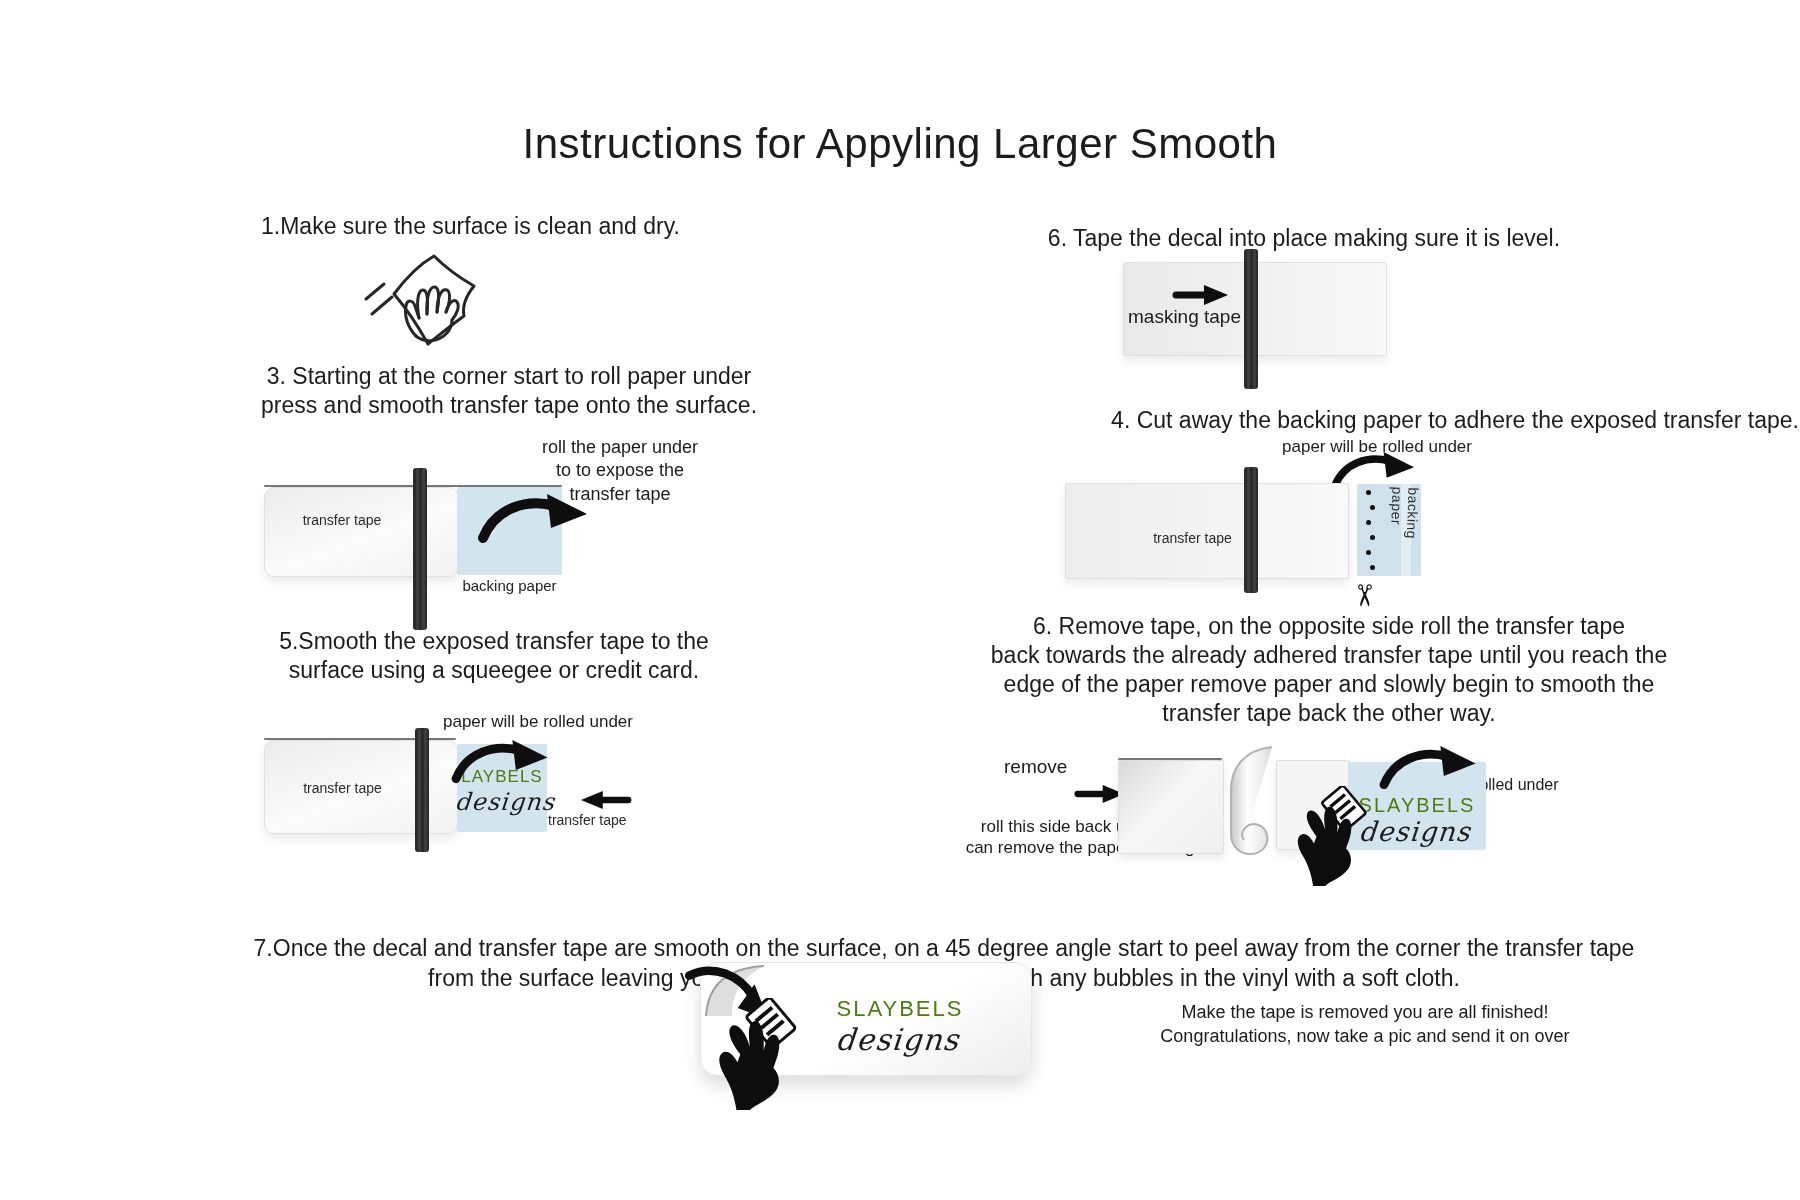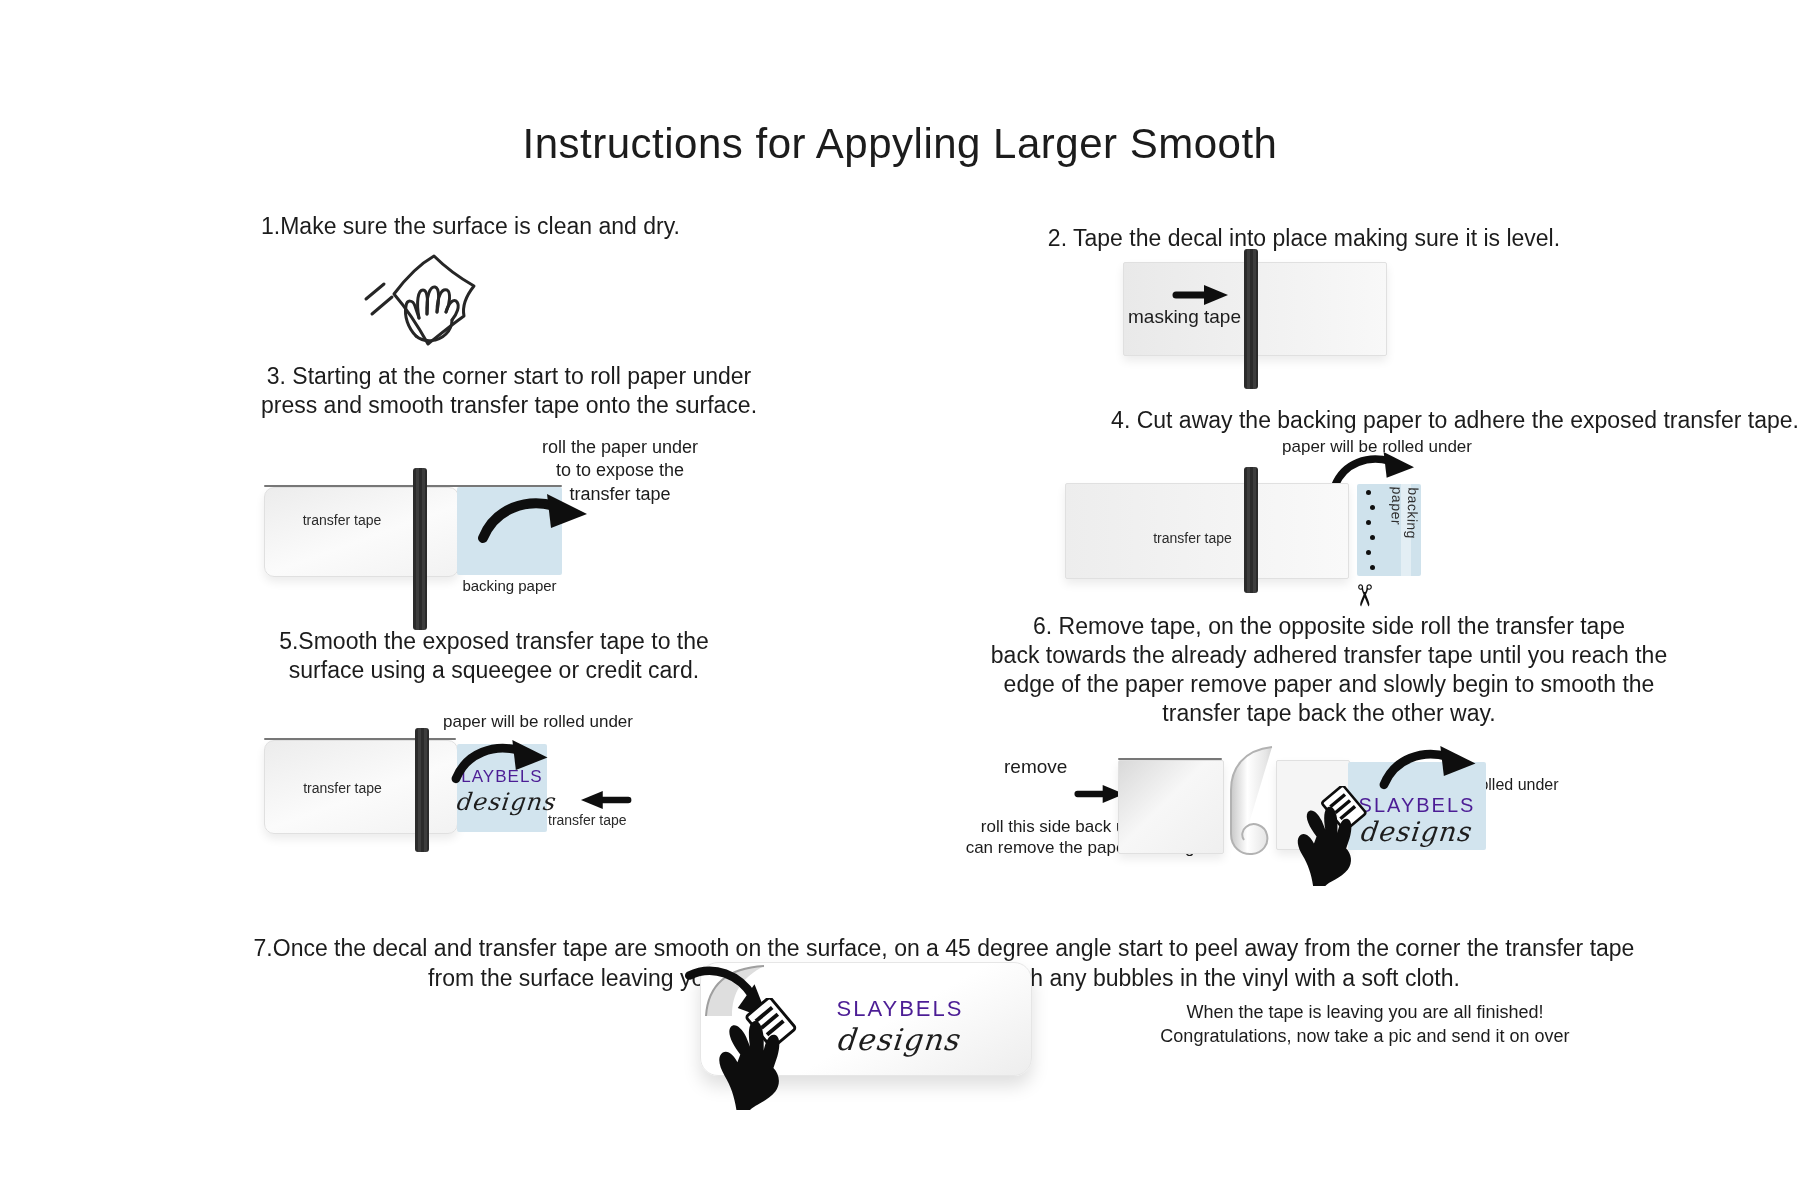--- a/index.html
+++ b/index.html
@@ -25,21 +25,21 @@
     box-shadow:0 5px 10px rgba(0,0,0,.08);
   }
   .sheet.square{border-radius:2px;}
   .blue-rect{background:#d2e4ee;border-radius:2px;}
   .tape-bar{
     background:repeating-linear-gradient(90deg,#2b2b2b 0 3px,#3d3d3d 3px 6px);
     border-radius:3px;
   }
   .edge-line{height:2px;background:#5f5f5f;opacity:.85;border-radius:2px;}
 
-  .logo-caps{letter-spacing:2px;color:#4c1d95;}
+  .logo-caps{letter-spacing:2px;color:#4d7c0f;}
   .logo-script{
     font-family:"DejaVu Serif",serif;font-style:italic;color:#1d1d1d;
     transform:skewX(-8deg);letter-spacing:1px;
   }
 
   .dots{display:flex;flex-direction:column;justify-content:space-between;}
   .dots i{width:5px;height:5px;border-radius:50%;background:#101010;display:block;}
   .dots i:nth-child(even){margin-left:4px;}
 
   .scissors{font-size:30px;display:inline-block;transform:rotate(90deg);color:#101010;
@@ -65,21 +65,21 @@
         <path d="M63,74 C60,58 62,46 67,46 C72,46 72,58 71,70"></path>
         <path d="M71,70 C70,52 74,42 79,43 C84,44 83,58 81,68"></path>
         <path d="M81,68 C81,52 86,44 91,46 C95,48 94,60 90,68"></path>
         <path d="M90,68 C93,58 98,54 101,58 C104,62 101,70 96,76"></path>
         <path d="M60,92 C68,99 82,98 90,90 C94,86 96,80 96,76"></path>
       </g>
     </svg>
   </div>
 
   <div>
-    <div class="abs step-heading center nowrap" style="left:950px;top:224px;width:620px;">2. Tape the decal into place making sure it is level.</div>
+    <div class="abs step-heading center nowrap" style="left:950px;top:224px;width:620px;">6. Tape the decal into place making sure it is level.</div>
 
     <div class="abs sheet square" style="left:1123px;top:262px;width:262px;height:92px;background:linear-gradient(to right,#e9e9e9,#f8f8f8);"></div>
     <div class="abs tape-bar" style="left:1244px;top:249px;width:14px;height:140px;"></div>
     <svg class="abs" style="left:1172px;top:284px;" width="58" height="22" viewBox="0 0 58 22">
       <path d="M4,11 H36" stroke="#0e0e0e" stroke-width="7" stroke-linecap="round" fill="none"></path>
       <polygon points="32,1 56,11 32,21" fill="#0e0e0e"></polygon>
     </svg>
     <div class="abs nowrap" style="left:1128px;top:306px;font-size:19px;">masking tape</div>
   </div>
 
@@ -247,17 +247,17 @@
         <rect x="54" y="4" width="32" height="42" rx="3" fill="#ffffff" stroke="#0d0d0d" stroke-width="3"></rect>
         <line x1="59" y1="14" x2="81" y2="14" stroke="#0d0d0d" stroke-width="4"></line>
         <line x1="59" y1="23" x2="81" y2="23" stroke="#0d0d0d" stroke-width="4"></line>
         <line x1="59" y1="32" x2="81" y2="32" stroke="#0d0d0d" stroke-width="4"></line>
       </g>
       <path fill="#0d0d0d" d="M34,115 C32,101 28,90 22,80 C16,70 14,60 20,56 C25,53 31,58 35,66 L38,58 C30,48 24,36 28,30 C32,25 39,30 44,40 L48,50 C46,38 46,26 52,24 C58,22 62,32 62,44 L62,54 C64,44 68,36 74,38 C79,40 79,50 76,60 L72,72 C78,78 80,88 74,96 C66,106 52,110 48,115 Z"></path>
     </svg>
   </div>
 
   <div class="abs center" style="left:1095px;top:1000px;width:540px;font-size:18px;line-height:1.35;">
-    <div class="nowrap">When the tape is leaving you are all finished!</div>
+    <div class="nowrap">Make the tape is removed you are all finished!</div>
     <div class="nowrap">Congratulations, now take a pic and send it on over</div>
   </div>
 
 </div>
 
 </body></html>

